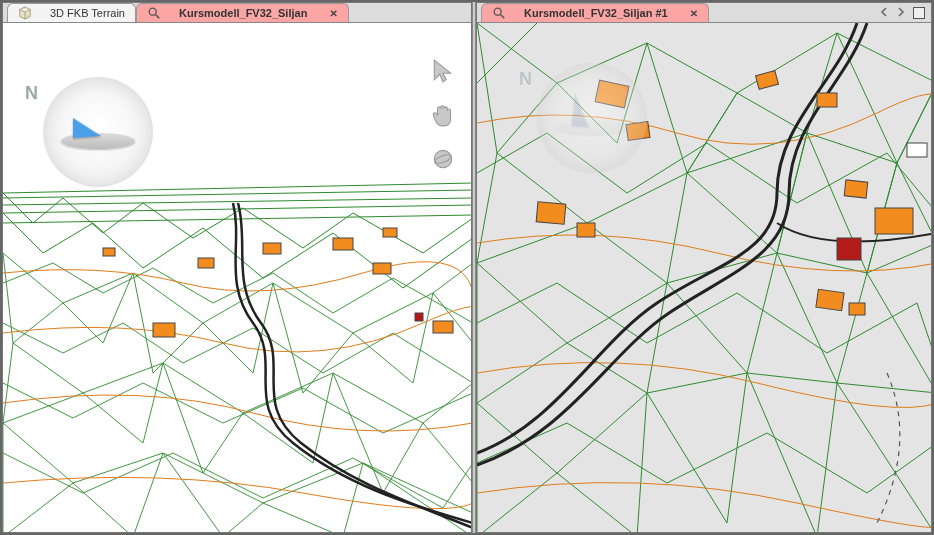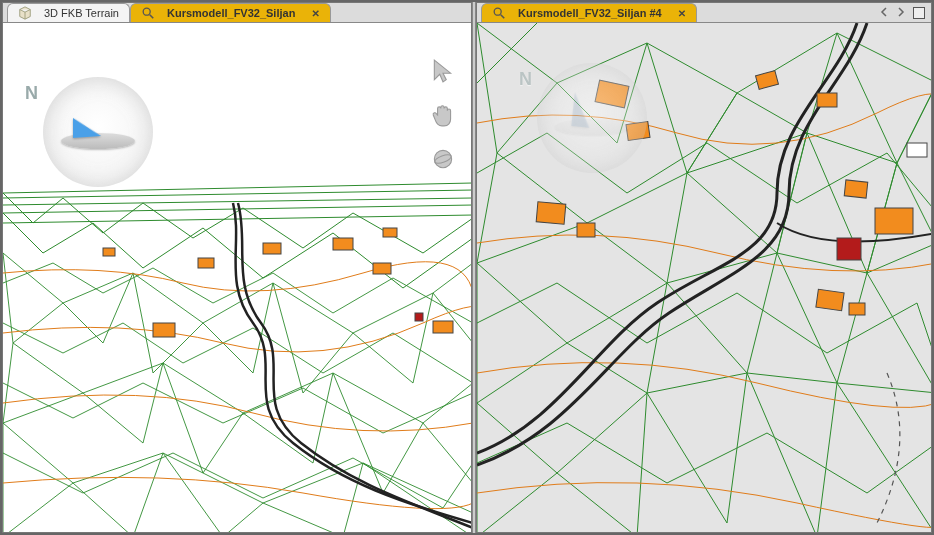--- a/index.html
+++ b/index.html
@@ -1,21 +1,21 @@
 <!DOCTYPE html>
 <html><head>
 <meta charset="utf-8">
 <style>
   * { box-sizing: border-box; margin: 0; padding: 0; }
   html, body { width: 934px; height: 535px; overflow: hidden; font-family: Tahoma, Arial, sans-serif; font-size: 11px; }
   body { background: #b0b0b0; }
 
   .frame { width: 934px; height: 535px; border: 2px solid #666; background: #e8e8e8; display: flex; flex-direction: column; }
-  .tab { height: 19px; display: inline-flex; align-items: center; gap: 12px; padding: 0 10px; border: 1px solid #999; border-bottom: none; border-radius: 6px 6px 0 0; background: #f4f4f4; color: #333; cursor: pointer; user-select: none; }
-  .tab.active { background: #eab308; font-weight: bold; }
+  .tab { height: 19px; display: inline-flex; align-items: center; gap: 18px; padding: 0 10px; border: 1px solid #999; border-bottom: none; border-radius: 6px 6px 0 0; background: #f4f4f4; color: #333; cursor: pointer; user-select: none; }
+  .tab.active { background: #fca5a5; font-weight: bold; }
   .tab .ticon { width: 14px; height: 14px; display: inline-flex; align-items: center; justify-content: center; }
   .tab .ticon svg { width: 14px; height: 14px; }
   .tab .close { font-size: 10px; color: #444; margin-left: 4px; font-weight: bold; }
 
   .tabbar-right { position: absolute; right: 6px; top: 0; height: 19px; display: flex; align-items: center; gap: 6px; }
   .scroll-arrow { width: 11px; height: 11px; color: #666; cursor: pointer; }
   .max-btn { width: 12px; height: 12px; border: 1px solid #555; background: #eee; cursor: pointer; }
 
   .content { flex: 1; display: flex; }
   .pane { position: relative; border: 1px solid #777; overflow: hidden; }
@@ -147,21 +147,21 @@
 
     <div class="pane right">
       <div class="pane-tabbar">
         <div class="tab active">
           <span class="ticon">
             <svg viewBox="0 0 16 16">
                 <circle cx="6.5" cy="6.5" r="4" fill="none" stroke="#555" stroke-width="1.5"></circle>
                 <line x1="10" y1="10" x2="14" y2="14" stroke="#555" stroke-width="1.8"></line>
               </svg>
           </span>
-          <span>Kursmodell_FV32_Siljan #4</span>
+          <span>Kursmodell_FV32_Siljan #1</span>
           <span class="close">✕</span>
         </div>
         <div class="tabbar-right">
           <span class="scroll-arrow">
             <svg viewBox="0 0 10 10" width="10" height="10">
                 <path d="M7 1 L3 5 L7 9" fill="none" stroke="#666" stroke-width="1.5"></path>
               </svg>
           </span>
           <span class="scroll-arrow">
             <svg viewBox="0 0 10 10" width="10" height="10">

